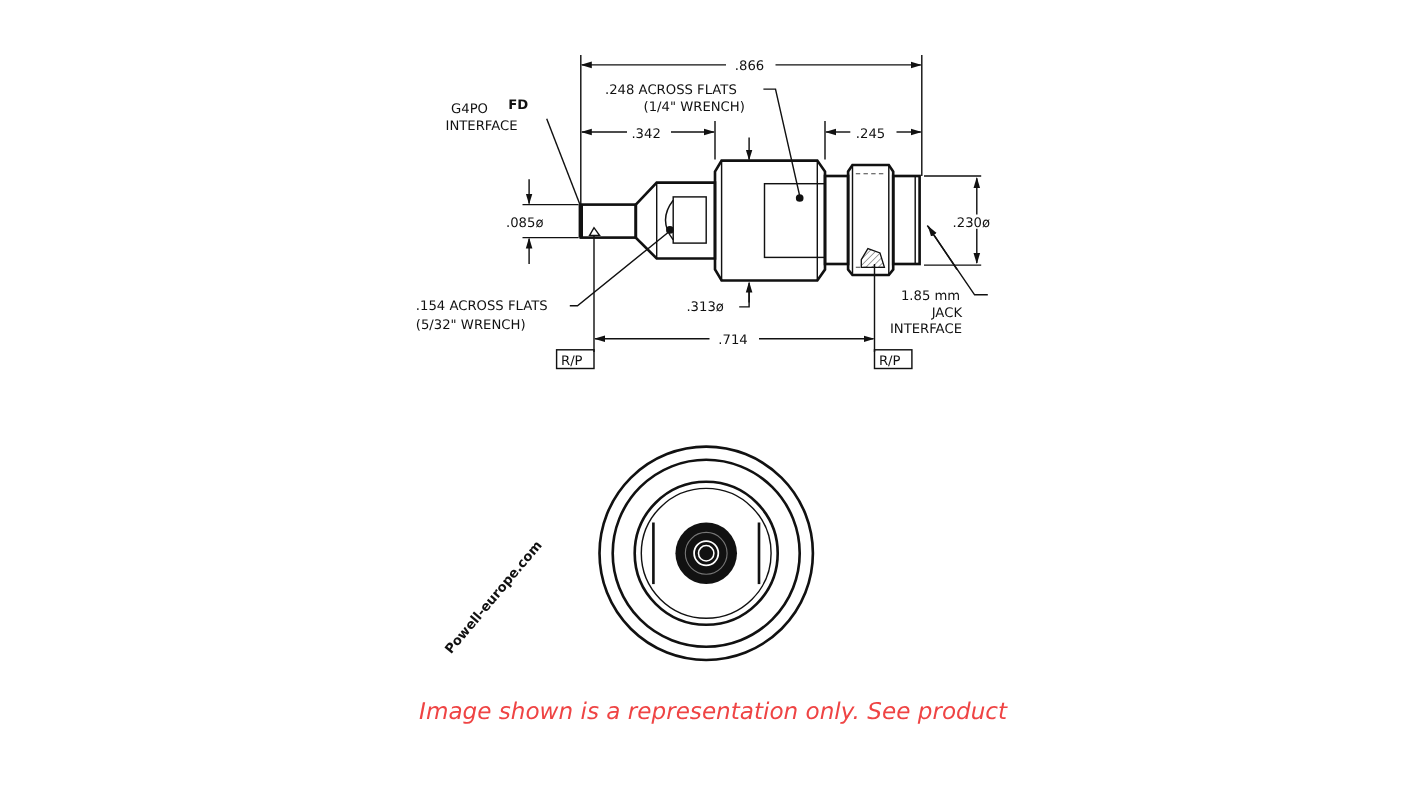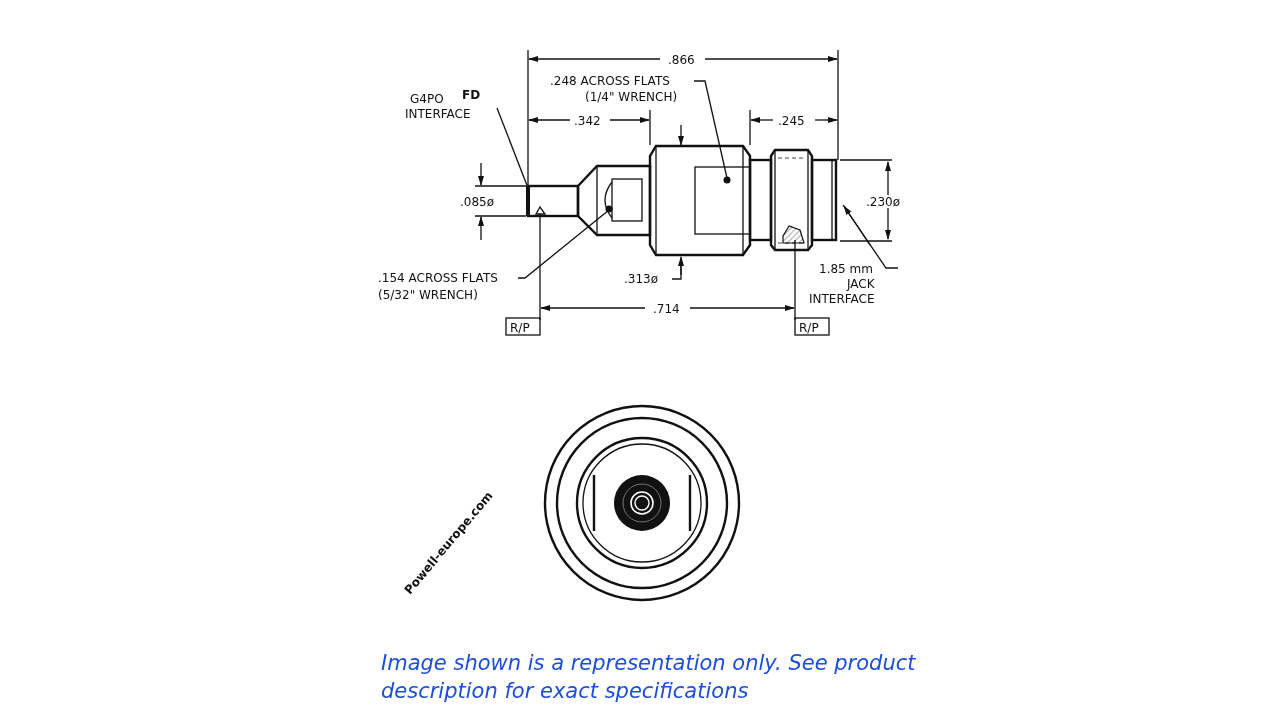--- a/index.html
+++ b/index.html
@@ -4,21 +4,21 @@
   <style>
     html, body { margin: 0; padding: 0; background: #ffffff; }
     body { width: 1280px; height: 720px; position: relative; overflow: hidden; font-family: "Liberation Sans", sans-serif; }
     .drawing { position: absolute; left: 0; top: 0; width: 1280px; height: 720px; }
     .drawing text { font-family: "DejaVu Sans", sans-serif; font-size: 12px; fill: #111; }
     .drawing text.bold { font-weight: bold; }
     .ln { stroke: #111; fill: none; stroke-width: 1.3; }
     .thick { stroke: #111; fill: none; stroke-width: 2.4; }
     .dash { stroke: #444; fill: none; stroke-width: 1; stroke-dasharray: 4 3; }
     .wm { font-family: "Liberation Sans", sans-serif; font-size: 72px; font-weight: bold; fill: #ececec; }
-    .caption { position: absolute; left: 381px; top: 633px; width: 560px; font-family: "DejaVu Sans", sans-serif; font-style: italic; font-size: 21px; line-height: 28px; color: #1d4ed8; margin-top: 16px; }
+    .caption { position: absolute; left: 381px; top: 633px; width: 560px; font-family: "DejaVu Sans", sans-serif; font-style: italic; font-size: 21px; line-height: 28px; color: #ef4444; }
   </style>
 </head>
 <body>
 
 <svg class="drawing" viewBox="0 0 1280 720" xmlns="http://www.w3.org/2000/svg">
   <defs>
     <marker id="arr" markerWidth="10" markerHeight="8" refX="9" refY="4" orient="auto" markerUnits="userSpaceOnUse">
       <path d="M0,1 L10,4 L0,7 Z" fill="#111"></path>
     </marker>
     <pattern id="hatch" width="4" height="4" patternUnits="userSpaceOnUse" patternTransform="rotate(45)">
@@ -132,14 +132,13 @@
     <line class="thick" x1="690" y1="475" x2="690" y2="531"></line>
     <circle cx="642" cy="503" r="28" fill="#111"></circle>
     <circle cx="642" cy="503" r="19" fill="none" stroke="#777" stroke-width="1"></circle>
     <circle cx="642" cy="503" r="11" fill="none" stroke="#fff" stroke-width="1.6"></circle>
     <circle cx="642" cy="503" r="7" fill="none" stroke="#fff" stroke-width="1.4"></circle>
   </g>
 </svg>
 
 <div class="caption">
   <div>Image shown is a representation only. See product</div>
-  <div>description for exact specifications</div>
 </div>
 
 </body></html>

